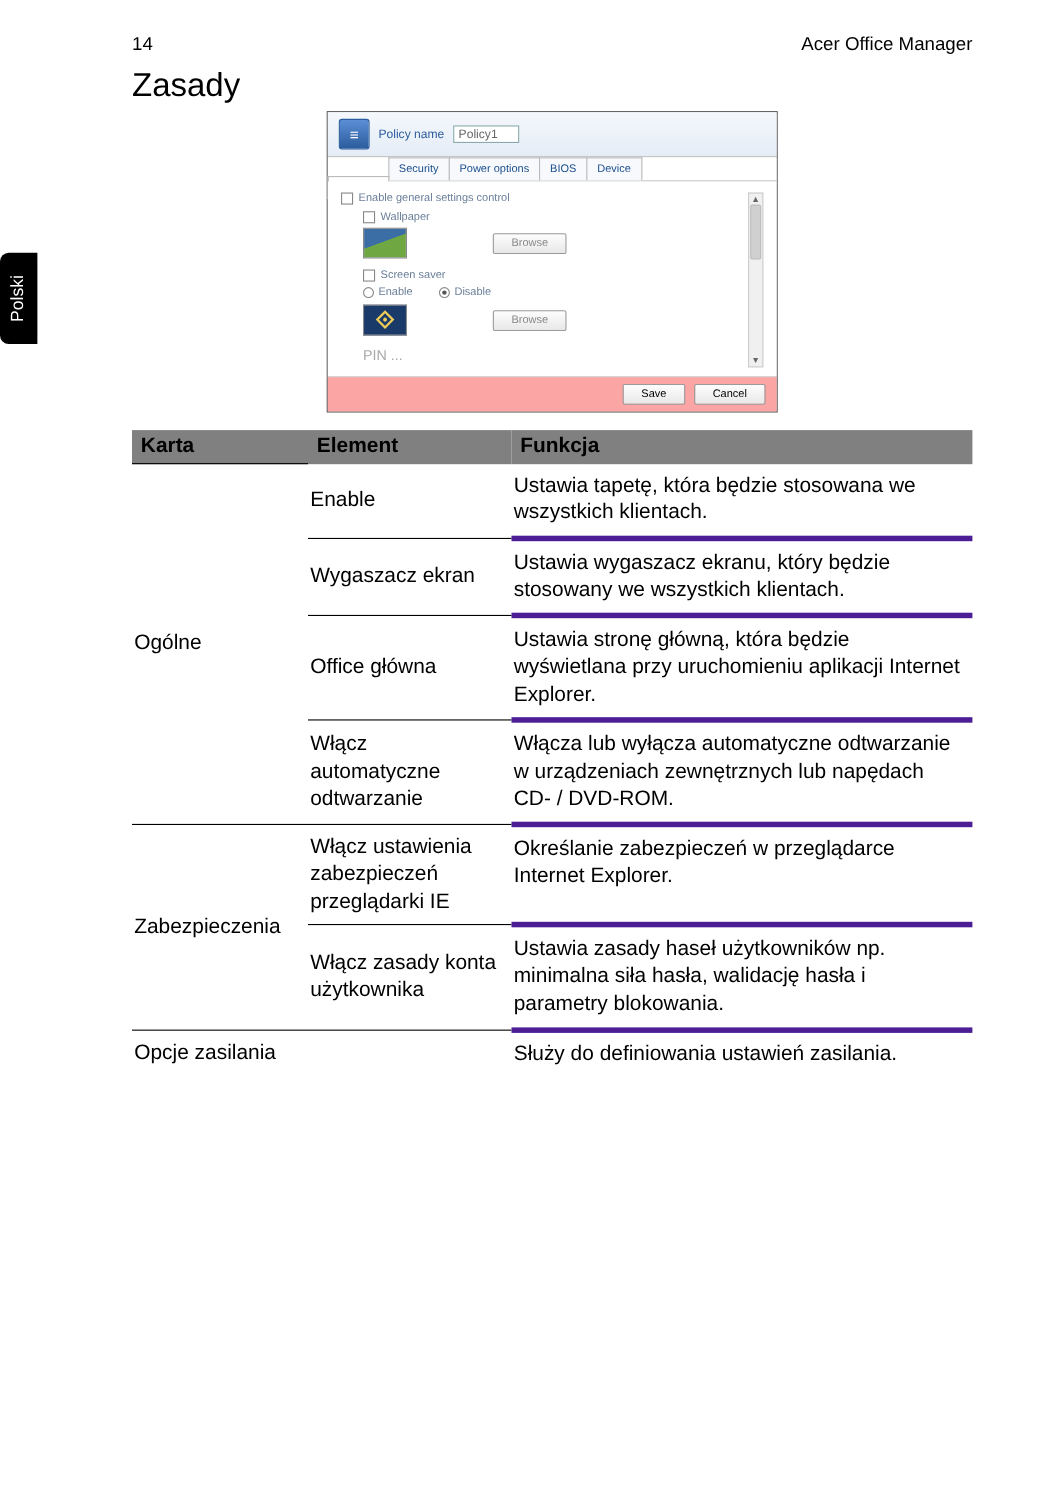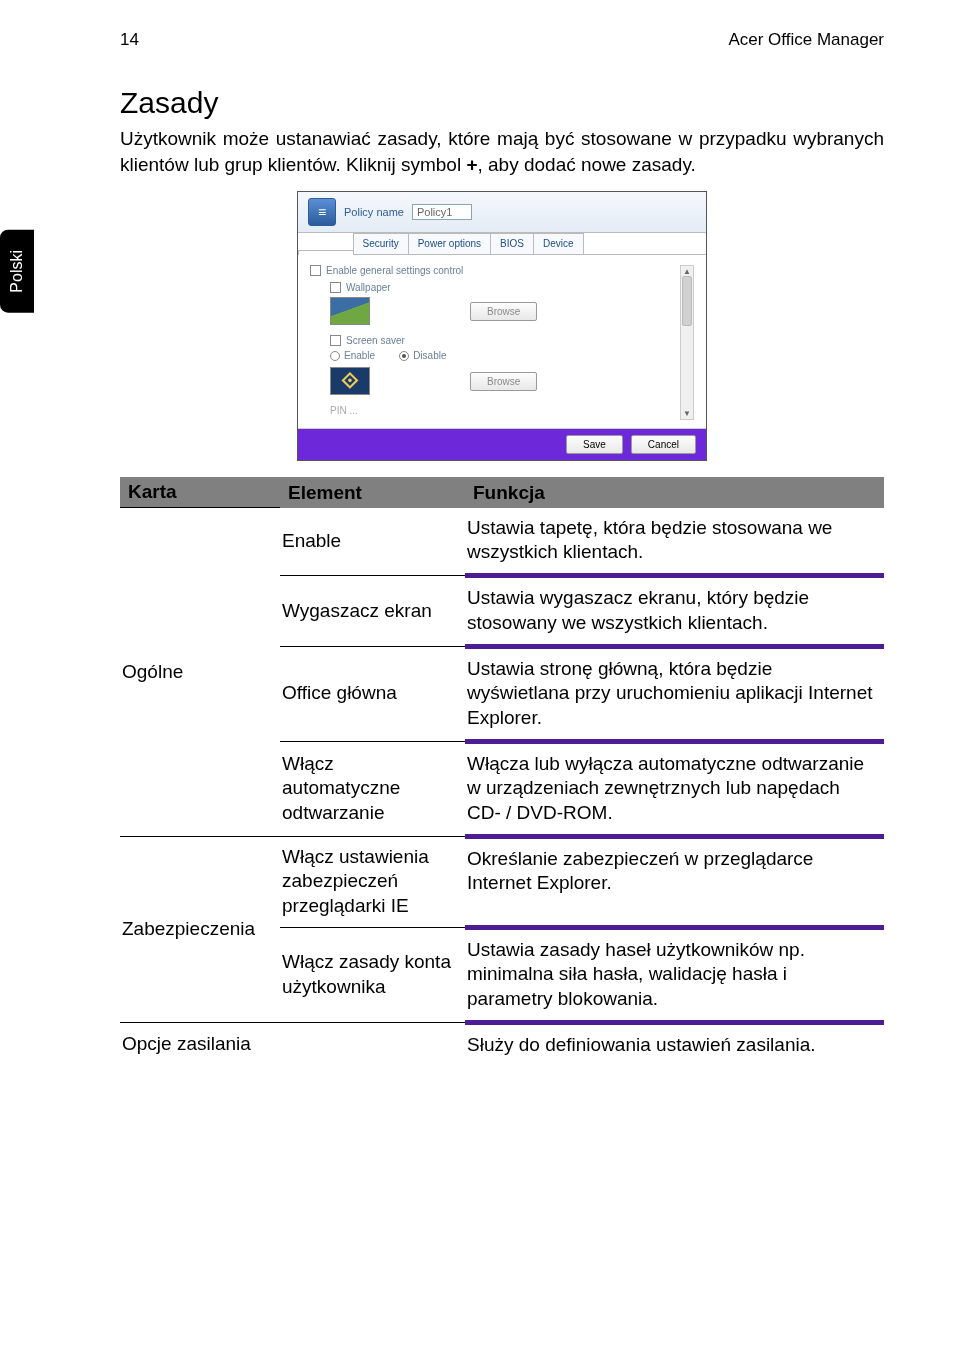--- a/index.html
+++ b/index.html
@@ -7,21 +7,21 @@
       font-family: Arial, Helvetica, sans-serif;
       background: #fff;
       width: 954px;
       padding: 30px 70px 30px 30px;
       position: relative;
     }
     .header-row {
       display: flex;
       justify-content: space-between;
       font-size: 17px;
-      margin-bottom: 36px;
+      margin-bottom: 11px;
       padding: 0 0 0 90px;
     }
     .content-area {
       padding-left: 90px;
     }
     .side-tab {
       position: absolute;
       left: 0;
       top: 230px;
       background: #000;
@@ -118,21 +118,21 @@
       position: relative;
       display: flex;
       gap: 6px;
     }
     .body-inner { flex: 1; }
     .chk-row { display:flex; align-items:center; gap:5px; margin-bottom:6px; color:#6a7f99;}
     .chk {
       width:11px; height:11px; border:1px solid #888; background:#fff; display:inline-block;
     }
     .sub { margin-left: 20px; margin-bottom:4px; color:#6a7f99;}
-    .thumb-row { display:flex; align-items:center; gap: 100px; margin-left: 20px; margin-bottom: 10px;}
+    .thumb-row { display:flex; align-items:center; gap: 78px; margin-left: 20px; margin-bottom: 10px;}
     .thumb {
       width: 40px; height: 28px;
       border:1px solid #888;
       background: linear-gradient(160deg, #3a6ea5 45%, #6fa843 46%);
       position: relative;
     }
     .thumb2 {
       width: 40px; height: 28px;
       border:1px solid #888;
       background: #1a3a6a;
@@ -151,21 +151,21 @@
       width: 14px;
       background:#f0f0f0;
       border:1px solid #ccc;
       display:flex; flex-direction:column; justify-content:space-between;
       align-items:center;
       padding:1px;
     }
     .scrollarrow { font-size:8px; color:#666; }
     .scrollthumb { width:10px; height:50px; background:#d0d0d0; border:1px solid #bbb; border-radius:2px;}
     .footer-btns {
-      background:#6d28d9; border-top:1px solid #ccc;
+      background:#fca5a5; border-top:1px solid #ccc;
       display:flex; justify-content:flex-end; gap:8px;
       padding:6px 10px;
     }
 
     
     table.docs {
       width: 100%;
       border-collapse: collapse;
       font-size: 19px;
     }
@@ -198,23 +198,20 @@
 
 <div class="header-row">
   <span>14</span>
   <span>Acer Office Manager</span>
 </div>
 
 <div class="side-tab">Polski</div>
 
 <div class="content-area">
   <h1>Zasady</h1>
-  <p class="intro">
-    Użytkownik może ustanawiać zasady, które mają być stosowane w przypadku wybranych klientów lub grup klientów. Kliknij symbol <span class="bold">+</span>, aby dodać nowe zasady.
-  </p>
 
   <div class="screenshot-wrap">
     <div class="app-window">
       <div class="toolbar">
         <div class="toolbar-icon">≡</div>
         <span class="policy-label">Policy name</span>
         <span class="policy-input">Policy1</span>
       </div>
       <div class="tabstrip">
         <div class="tab active">General</div>
@@ -248,21 +245,21 @@
             </span>
             <span style="display:flex;align-items:center;gap:4px;">
               <span class="radio sel"></span>
               <span>Disable</span>
             </span>
           </div>
           <div class="thumb-row">
             <div class="thumb2">⟐</div>
             <span class="btn">Browse</span>
           </div>
-          <div class="sub" style="font-size:10px;color:#aaa;">PIN ...</div>
+          <div class="sub" style="font-size:13px;color:#aaa;">PIN ...</div>
         </div>
         <div class="scrolltrack">
           <span class="scrollarrow">▲</span>
           <span class="scrollthumb"></span>
           <span style="flex:1"></span>
           <span class="scrollarrow">▼</span>
         </div>
       </div>
       <div class="footer-btns">
         <span class="btn enabled">Save</span>

